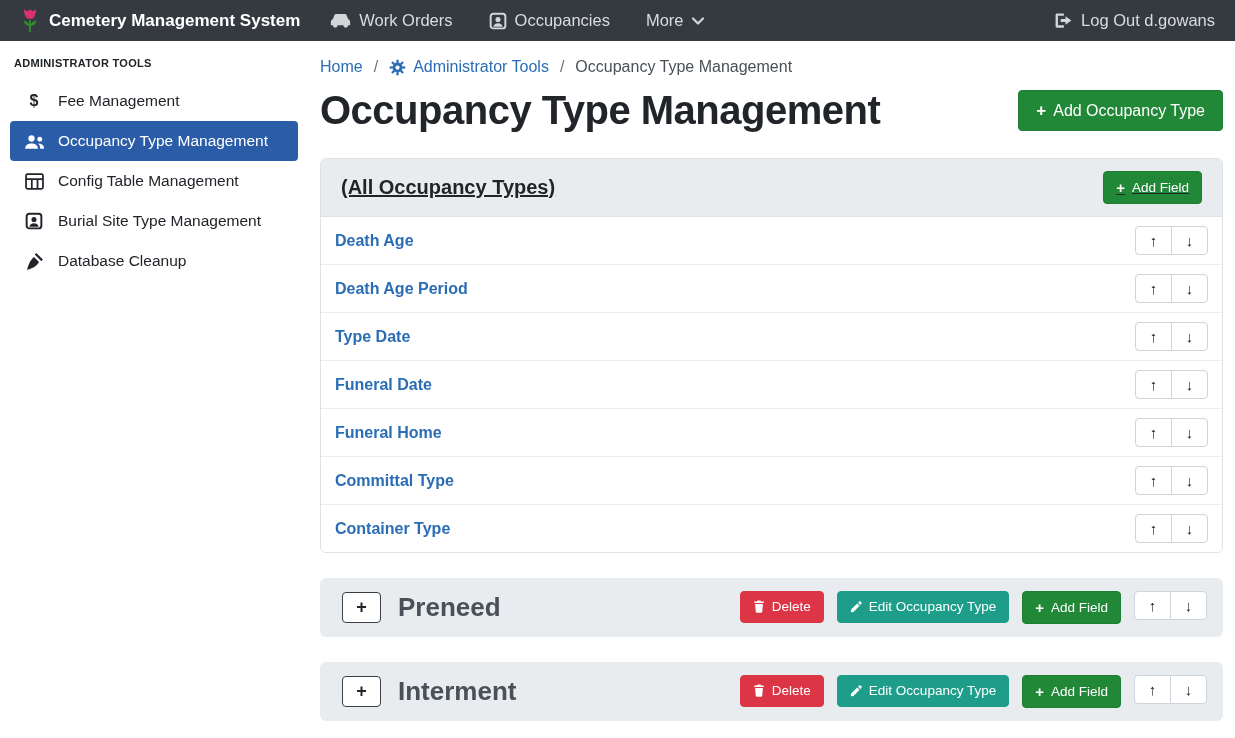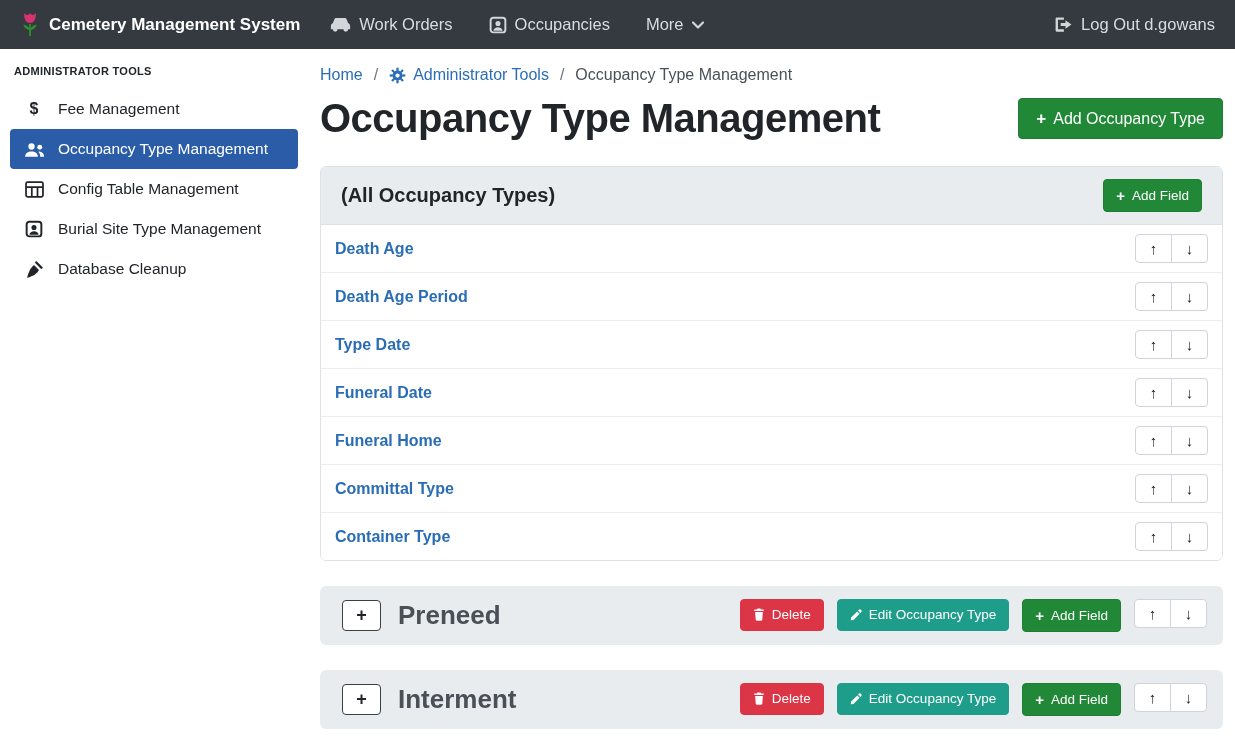--- a/index.html
+++ b/index.html
@@ -3,21 +3,21 @@
 <meta charset="utf-8">
 <style>
   :root{
     --navbar-bg:#343a40; --active-blue:#2a5ca8; --link-blue:#2a6db5;
     --green:#218838; --green-border:#1e7e34; --red:#dc3545; --teal:#1e9e8a; --bar-gray:#e9ecef;
   }
   *{box-sizing:border-box;}
   html,body{margin:0;padding:0;width:1235px;height:738px;overflow:hidden;
     font-family:"Liberation Sans",sans-serif;background:#fff;color:#212529;}
   
-  .navbar{height:49px;background:var(--navbar-bg);display:flex;align-items:center;padding:0 20px;}
+  .navbar{height:41px;background:var(--navbar-bg);display:flex;align-items:center;padding:0 20px;}
   .brand{display:flex;align-items:center;gap:9px;color:#fff;font-weight:bold;font-size:17px;cursor:pointer;}
   .nav-links{display:flex;align-items:center;margin-left:30px;gap:36px;}
   .nav-link{display:flex;align-items:center;gap:8px;color:#d9dcdf;font-size:16.5px;cursor:pointer;text-decoration:none;}
   .logout{margin-left:auto;}
   
   .layout{display:flex;height:683px;}
   aside{flex:0 0 308px;width:308px;padding-top:10px;}
   .side-heading{font-size:11px;font-weight:bold;text-transform:uppercase;letter-spacing:.3px;color:#212529;padding:6px 14px 12px;}
   .side-item{display:flex;align-items:center;gap:10px;height:40px;margin:0 10px;padding:0 10px;
     border-radius:4px;font-size:15.5px;color:#212529;cursor:pointer;}
@@ -37,21 +37,21 @@
     cursor:pointer;font-family:inherit;color:#fff;line-height:1;}
   .btn-lg-green{background:var(--green);border-color:var(--green-border);font-size:16px;padding:11px 17px;}
   .btn-sm-green{background:var(--green);border-color:var(--green-border);font-size:13.5px;padding:8px 12px;}
   .btn-danger{background:var(--red);border-color:var(--red);font-size:13.5px;padding:8px 12px;}
   .btn-teal{background:var(--teal);border-color:var(--teal);font-size:13.5px;padding:8px 12px;}
   .plus{font-weight:bold;font-size:15px;}
   .plus-lg{font-weight:bold;font-size:17px;}
   
   .card{margin-top:25px;border:1px solid #dee2e6;border-radius:6px;overflow:hidden;}
   .card-header{background:var(--bar-gray);padding:12px 20px;display:flex;align-items:center;
-    justify-content:space-between;border-bottom:1px solid #dee2e6;}
+    justify-content:space-between;border-bottom:1px solid #dee2e6;text-decoration:underline;}
   .card-title{font-size:20px;font-weight:600;color:#212529;}
   .lg-row{display:flex;align-items:center;justify-content:space-between;padding:9px 14px;
     border-bottom:1px solid #ebedef;background:#fff;}
   .lg-row:last-child{border-bottom:0;}
   .field-link{color:var(--link-blue);font-weight:bold;font-size:16px;cursor:pointer;text-decoration:none;}
   .btn-group{display:inline-flex;}
   .btn-arrow{width:37px;height:29px;display:flex;align-items:center;justify-content:center;
     background:#fff;border:1px solid #ced4da;color:#212529;font-size:15px;cursor:pointer;padding:0;}
   .btn-group .btn-arrow:first-child{border-radius:4px 0 0 4px;}
   .btn-group .btn-arrow:last-child{border-radius:0 4px 4px 0;margin-left:-1px;}

